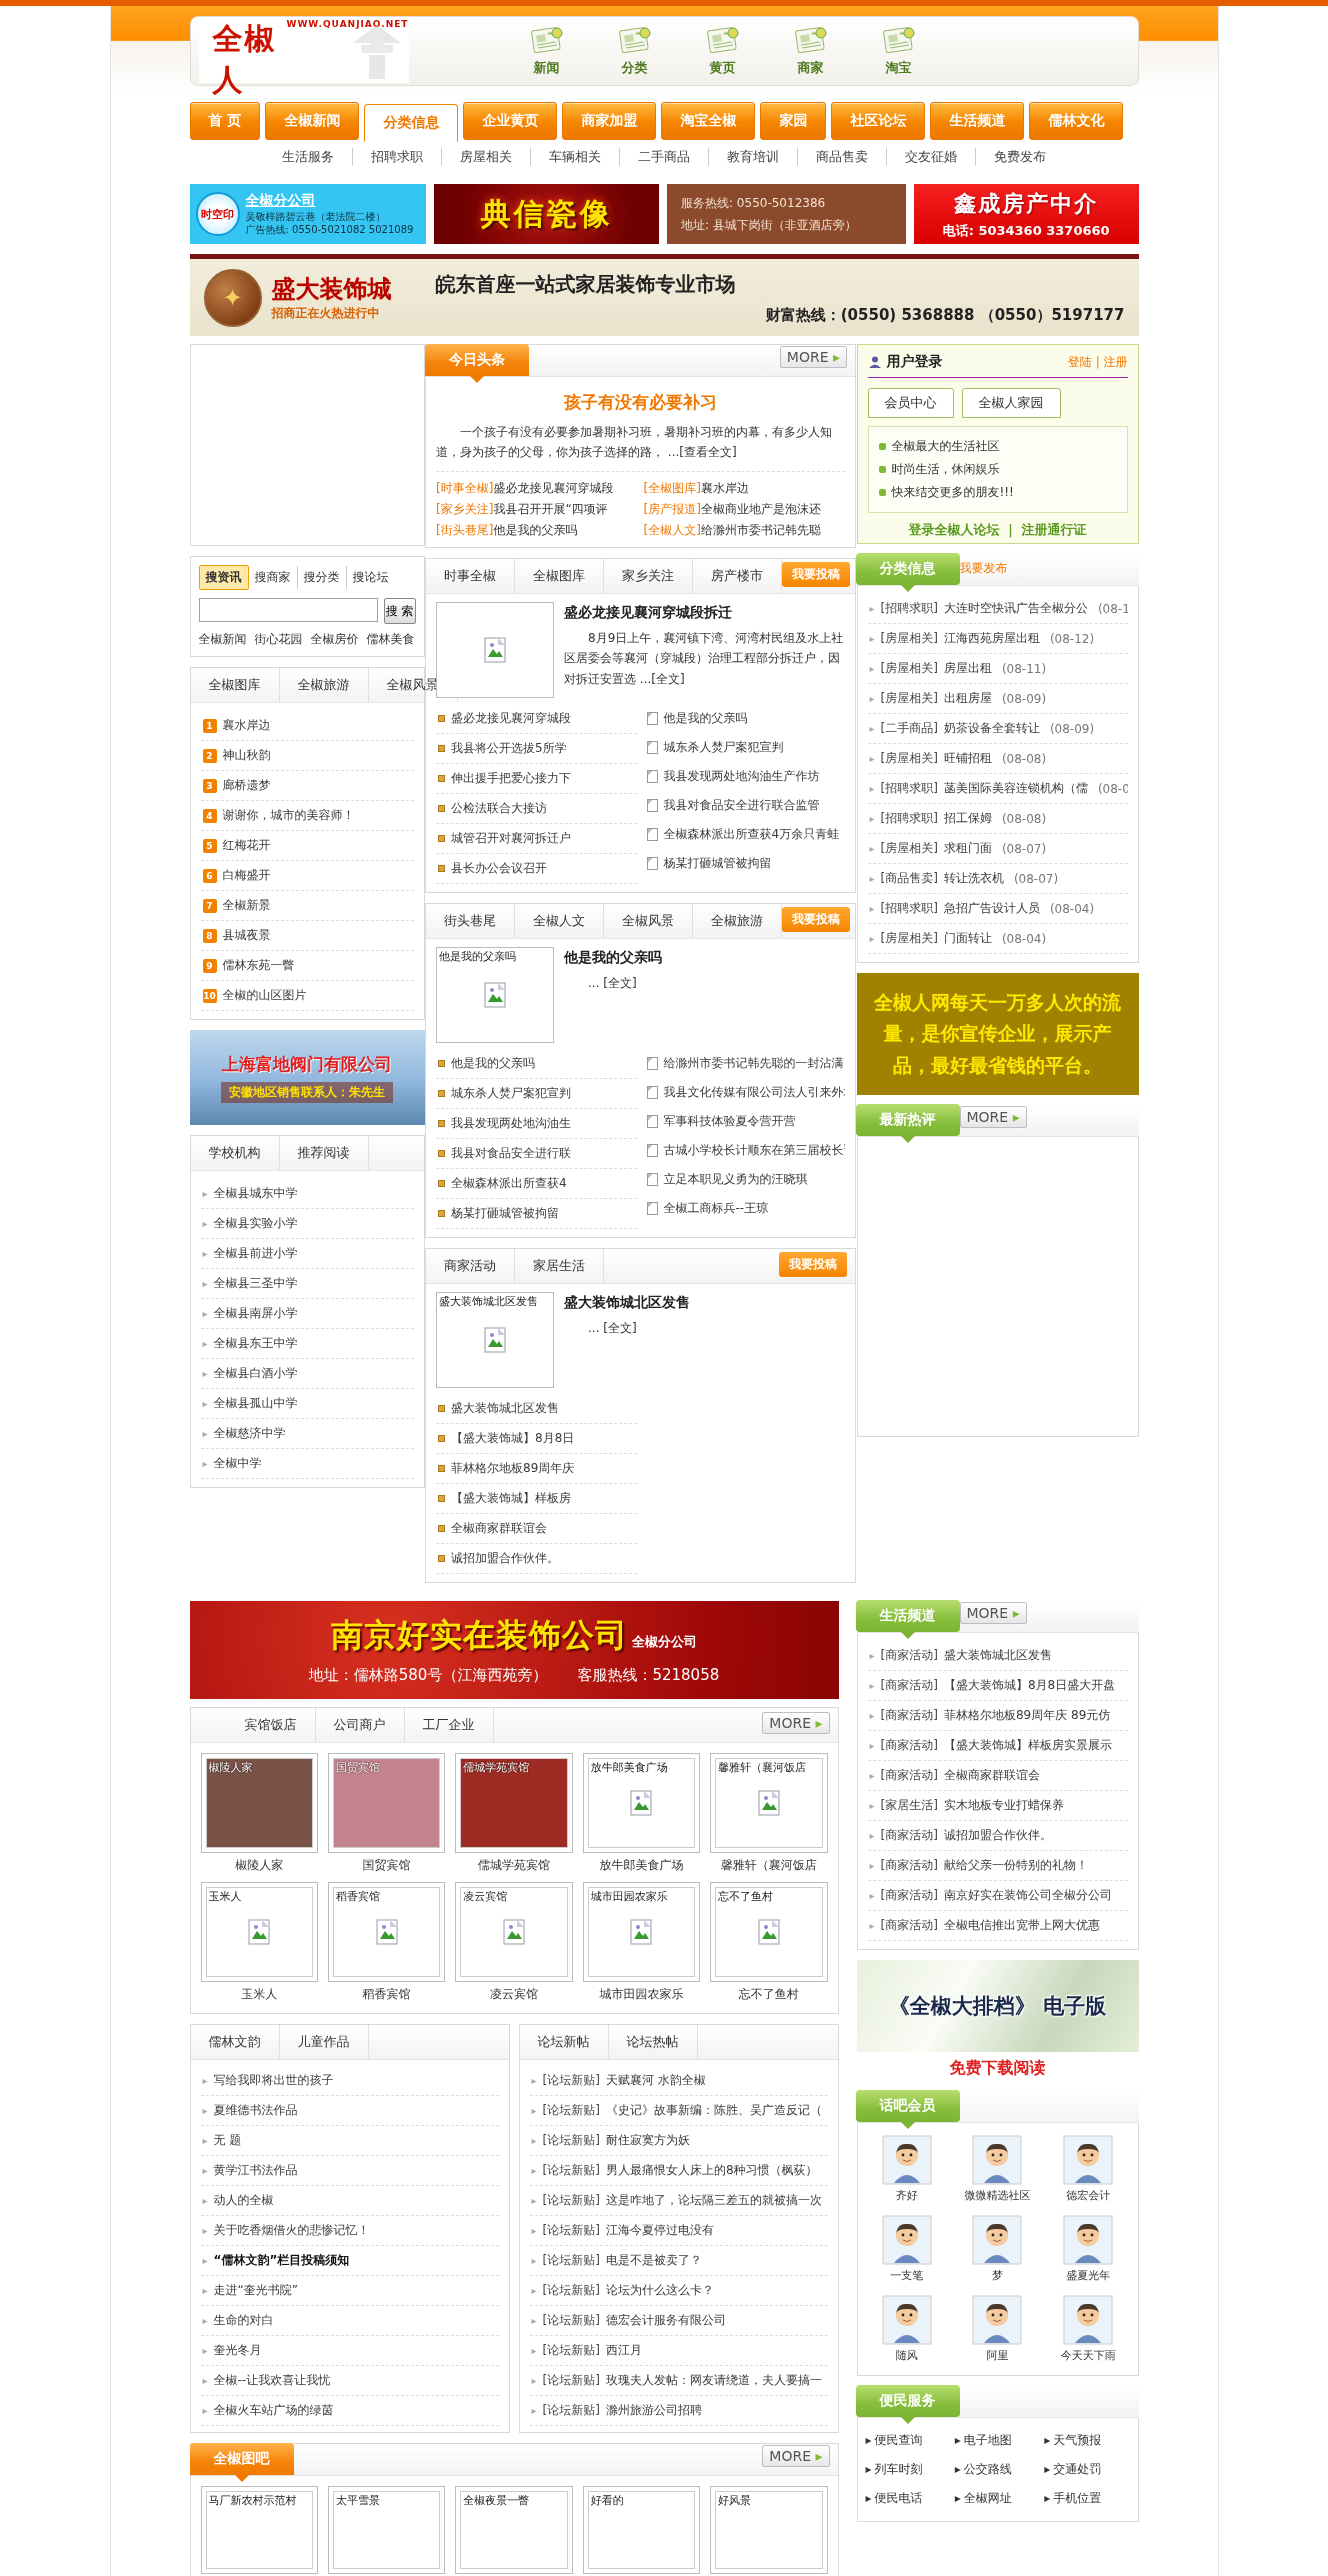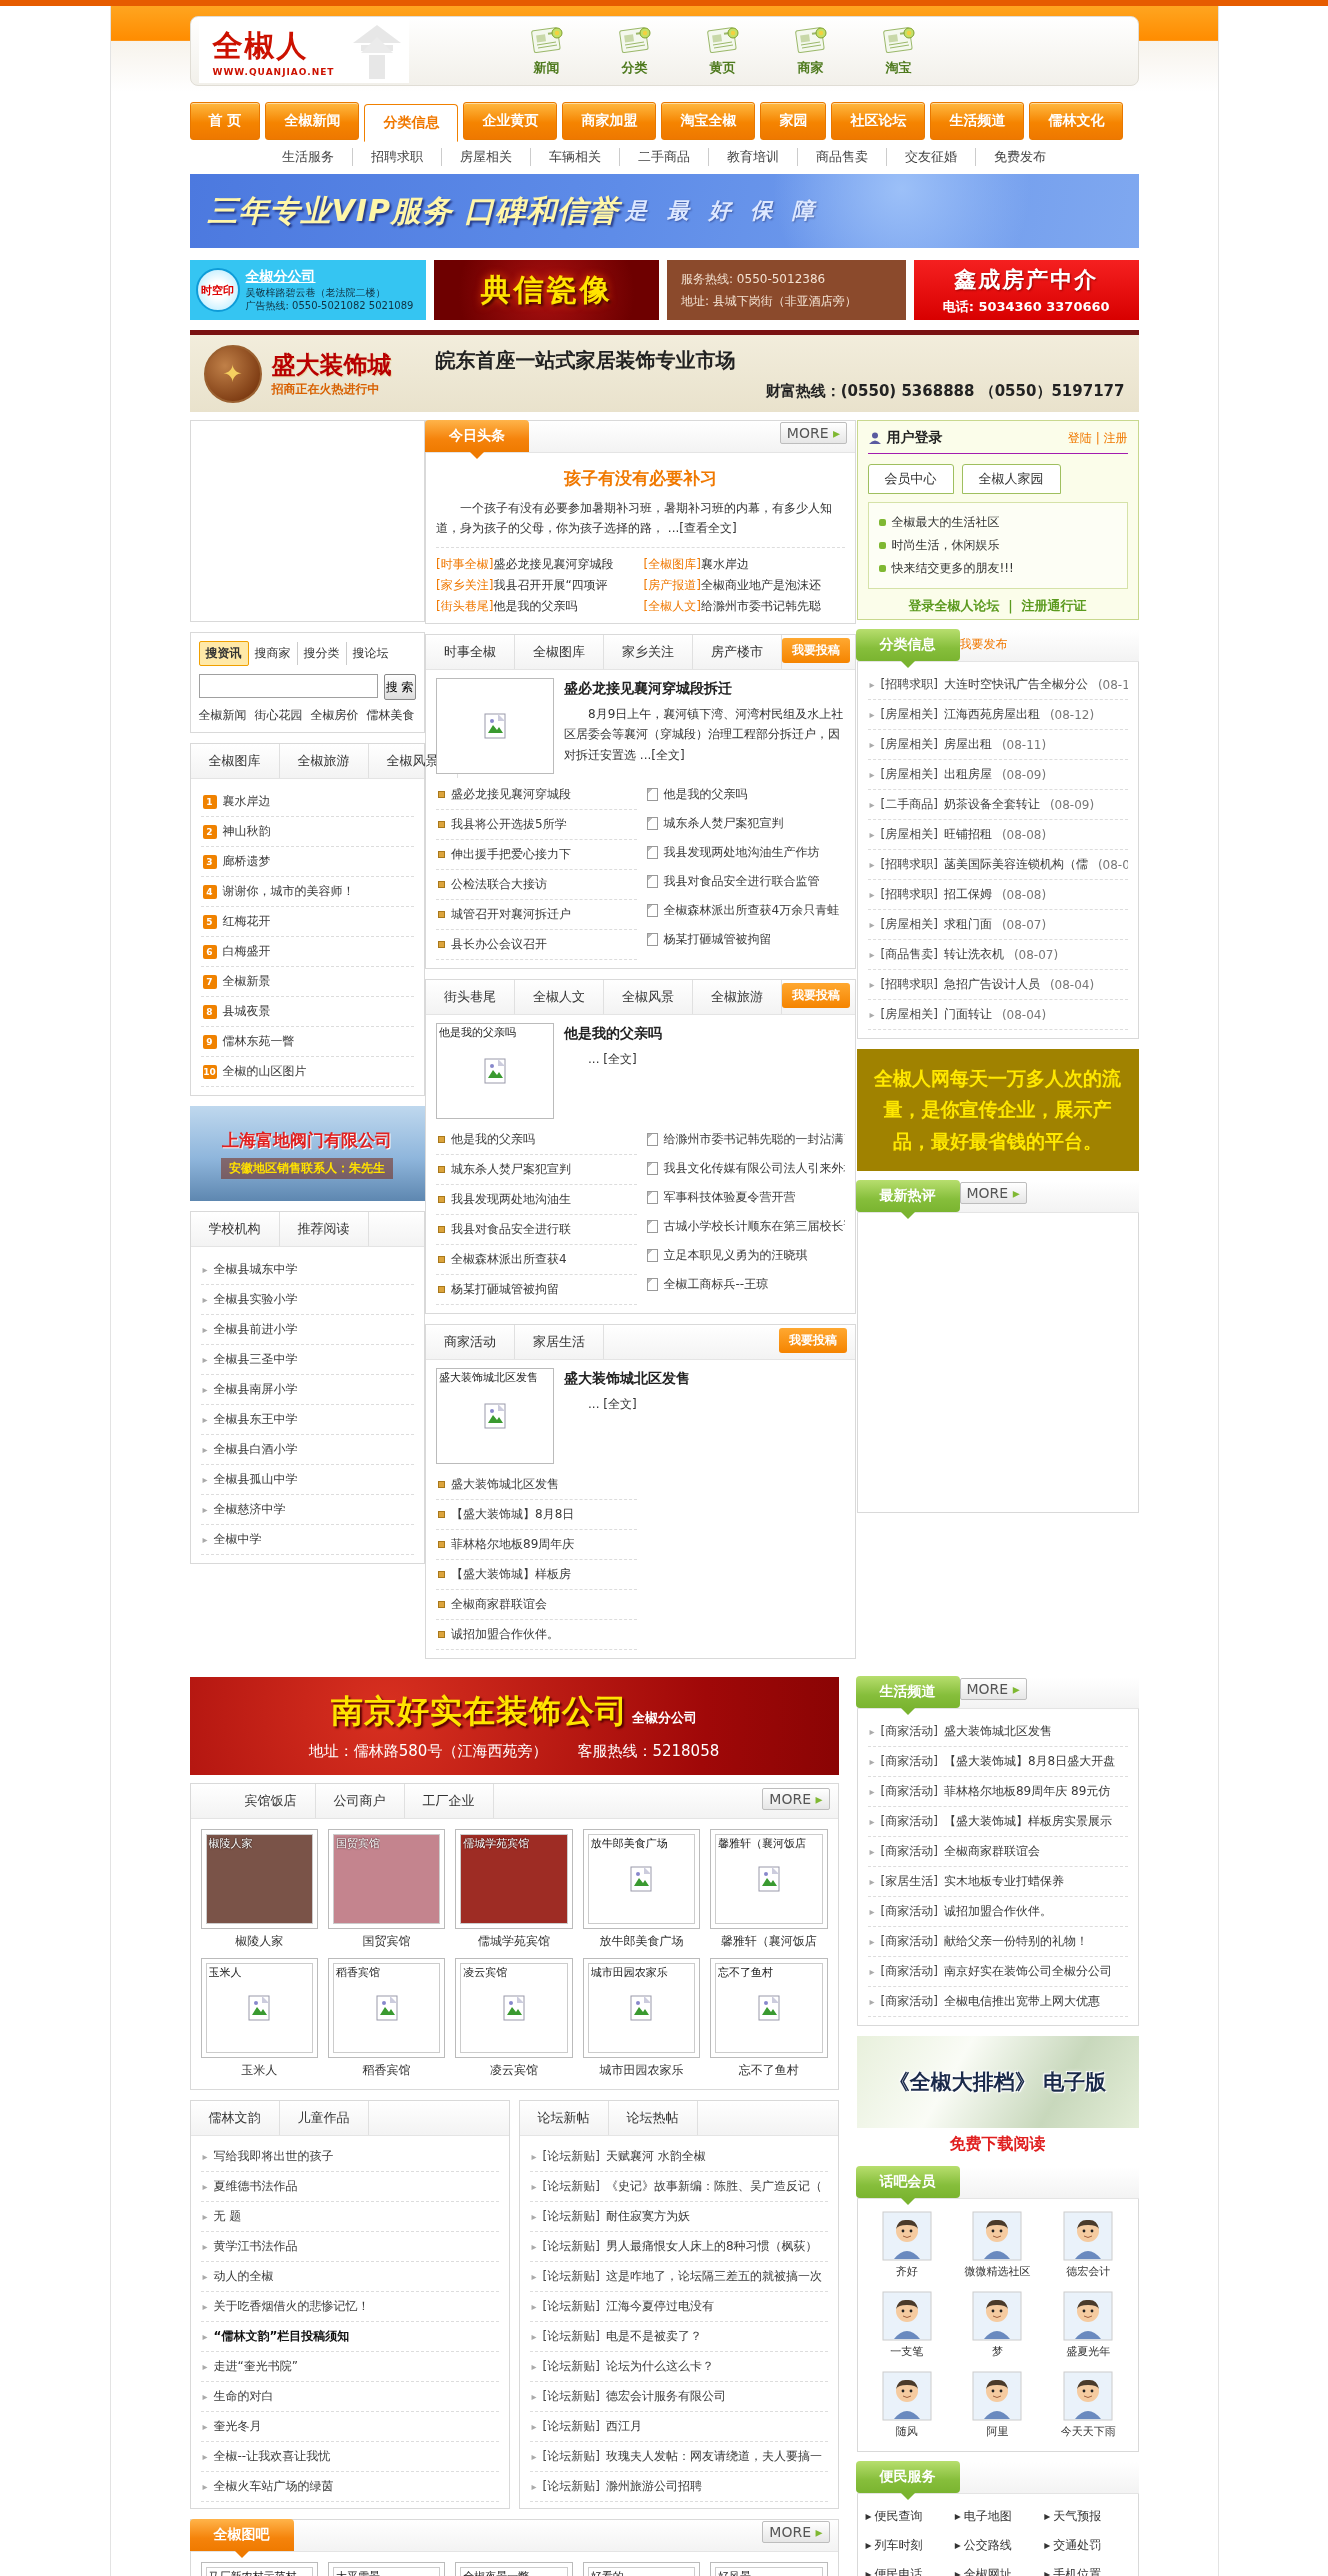--- a/index.html
+++ b/index.html
@@ -5,21 +5,21 @@
 * { margin:0; padding:0; box-sizing:border-box; }
 body { background:#fff; font-family:"DejaVu Sans","Liberation Sans",sans-serif; font-size:12px; color:#333; }
 a, .lnk { text-decoration:none; color:#333; cursor:pointer; }
 .topstrip { height:6px; background:#E65C00; }
 .wrapper { width:1109px; margin:0 auto; border-left:1px solid #E3E3E3; border-right:1px solid #E3E3E3; padding-bottom:10px; }
 .container { width:949px; margin:0 auto; }
 
 
 .header { height:86px; background:linear-gradient(#FFA520 0%, #FF8C00 40%, #F7F3EC 41%, #FFFFFF 100%); padding-top:10px; }
 .header-panel { width:949px; margin:0 auto; height:70px; background:linear-gradient(#FFFFFF,#F2F0EA); border:1px solid #E0DDD5; border-radius:8px; display:flex; align-items:center; }
-.logo-box { width:210px; height:64px; margin-left:8px; background:#fff; position:relative; display:flex; flex-direction:column; justify-content:center; padding-left:14px; }
+.logo-box { width:210px; height:64px; margin-left:8px; background:#fff; position:relative; display:flex; flex-direction:row; justify-content:center; padding-left:14px; }
 .logo-title { color:#CC1100; font-size:30px; font-weight:bold; font-family:"DejaVu Serif","Liberation Serif",serif; letter-spacing:2px; }
 .logo-sub { color:#CC1100; font-size:9px; font-weight:bold; letter-spacing:1px; }
 .pagoda { position:absolute; right:2px; top:4px; opacity:.35; }
 .shortcuts { display:flex; margin-left:120px; gap:52px; }
 .shortcut { text-align:center; }
 .shortcut .ic { width:36px; height:32px; margin:0 auto 2px; display:block; }
 .shortcut .lb { color:#4E7A1E; font-size:13px; font-weight:bold; }
 
 
 .nav { margin-top:10px; }
@@ -287,24 +287,20 @@
           <span>房屋相关</span>
           <span>车辆相关</span>
           <span>二手商品</span>
           <span>教育培训</span>
           <span>商品售卖</span>
           <span>交友征婚</span>
           <span>免费发布</span>
         </div>
     </div>
 
-    <div class="vip-banner">
-      <span class="vip-main">三年专业VIP服务 口碑和信誉</span>
-      <span class="vip-tail">是 最 好 保 障</span>
-    </div>
 
     <div class="ads-row">
       <div class="ad ad1">
         <div class="ad1-logo">时空印</div>
         <div class="ad1-txt">
           <div class="ad1-company">全椒分公司</div>
           <div class="ad1-l2">吴敬梓路碧云巷（老法院二楼）</div>
           <div class="ad1-l3">广告热线: 0550-5021082  5021089</div>
         </div>
       </div>

